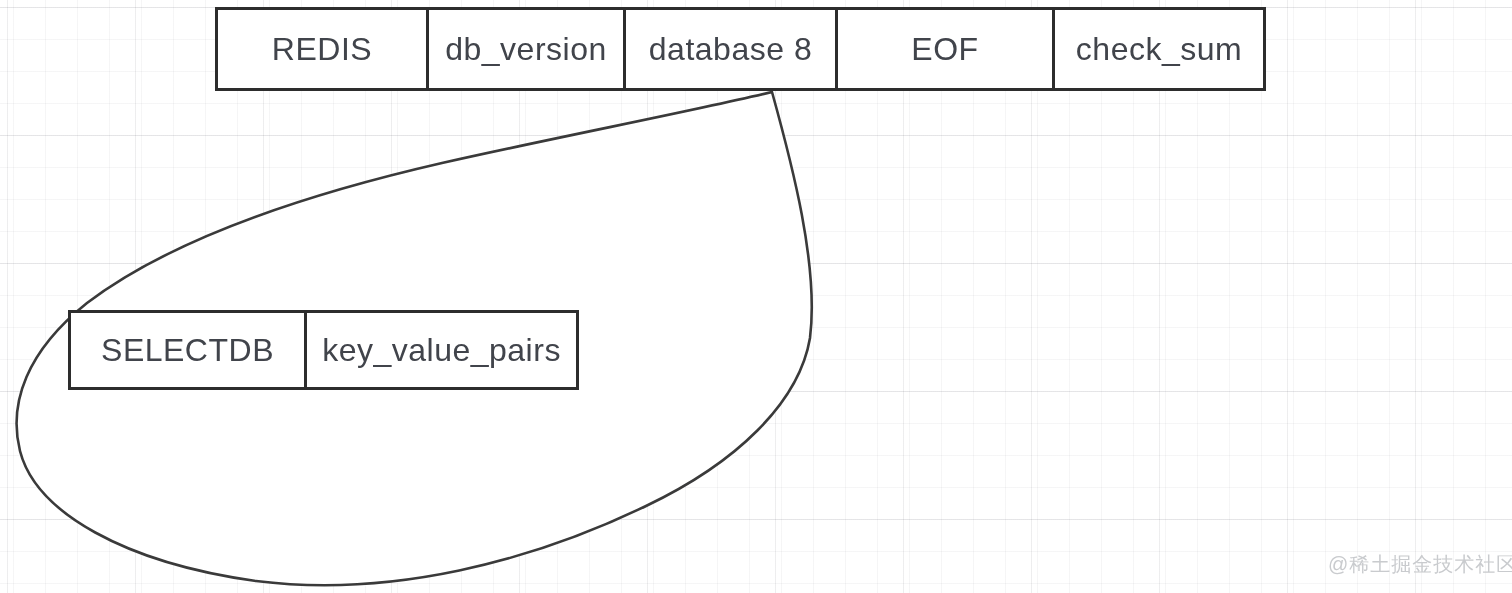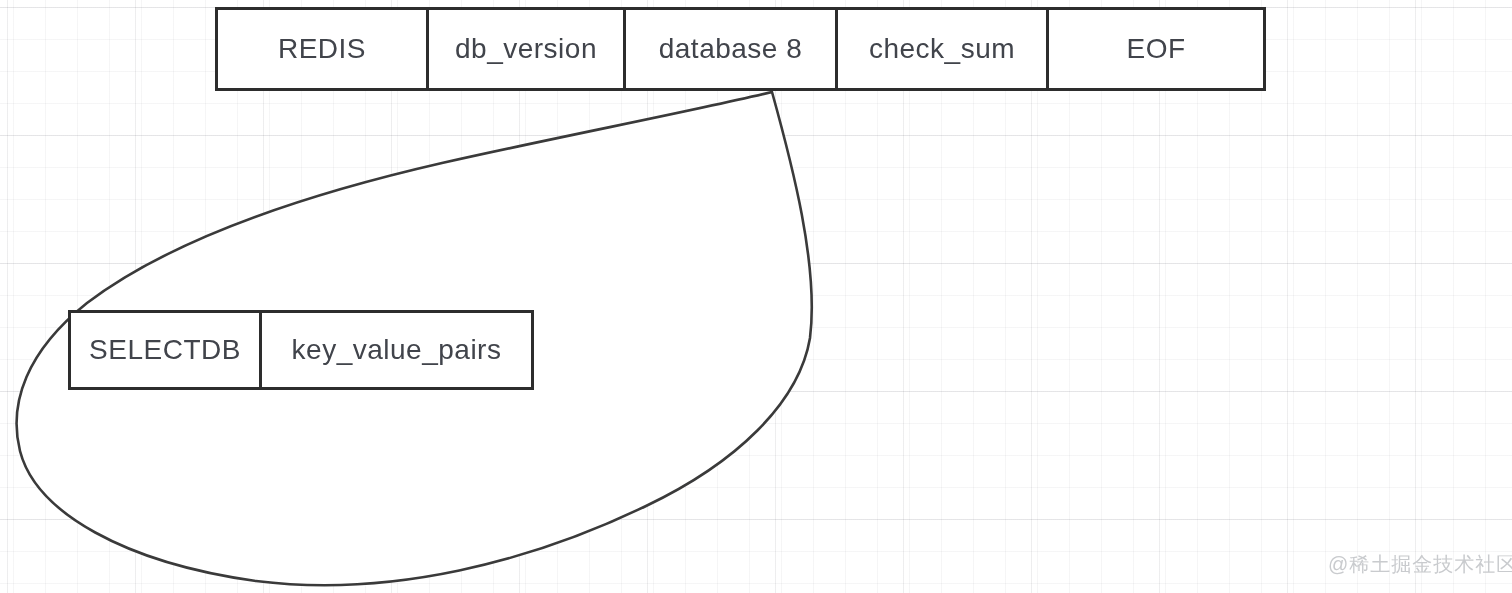--- a/index.html
+++ b/index.html
@@ -37,21 +37,21 @@
   .row-top    { left: 215px; top: 7px;   height: 84px; }
   .row-inner  { left: 68px;  top: 310px; height: 80px; }
   .cell {
     box-sizing: border-box;
     background: #ffffff;
     border: 3px solid #2d2d2d;
     margin-left: -3px;
     display: flex;
     align-items: center;
     justify-content: center;
-    font-size: 28px;
+    font-size: 32px;
     color: #41444b;
     letter-spacing: 0.5px;
     white-space: nowrap;
   }
   .cell:first-child { margin-left: 0; }
   .watermark {
     position: absolute;
     left: 1328px;
     top: 551px;
     font-size: 20px;
@@ -74,24 +74,24 @@
              C 392 598, 532 561, 646 506
              C 736 463, 799 403, 810 338
              C 819 266, 792 164, 772 92
              Z" fill="#ffffff" stroke="#3a3a3a" stroke-width="2.6" stroke-linejoin="round"></path>
   </svg>
 
   <div class="row row-top">
     <div class="cell" style="width:214px">REDIS</div>
     <div class="cell" style="width:200px">db_version</div>
     <div class="cell" style="width:215px">database 8</div>
+    <div class="cell" style="width:220px">EOF</div>
     <div class="cell" style="width:214px">check_sum</div>
-    <div class="cell" style="width:220px">EOF</div>
   </div>
 
   <div class="row row-inner">
-    <div class="cell" style="width:194px">SELECTDB</div>
+    <div class="cell" style="width:239px">SELECTDB</div>
     <div class="cell" style="width:275px">key_value_pairs</div>
   </div>
 
   <div class="watermark">@稀土掘金技术社区</div>
 
 </div>
 
 </body></html>

